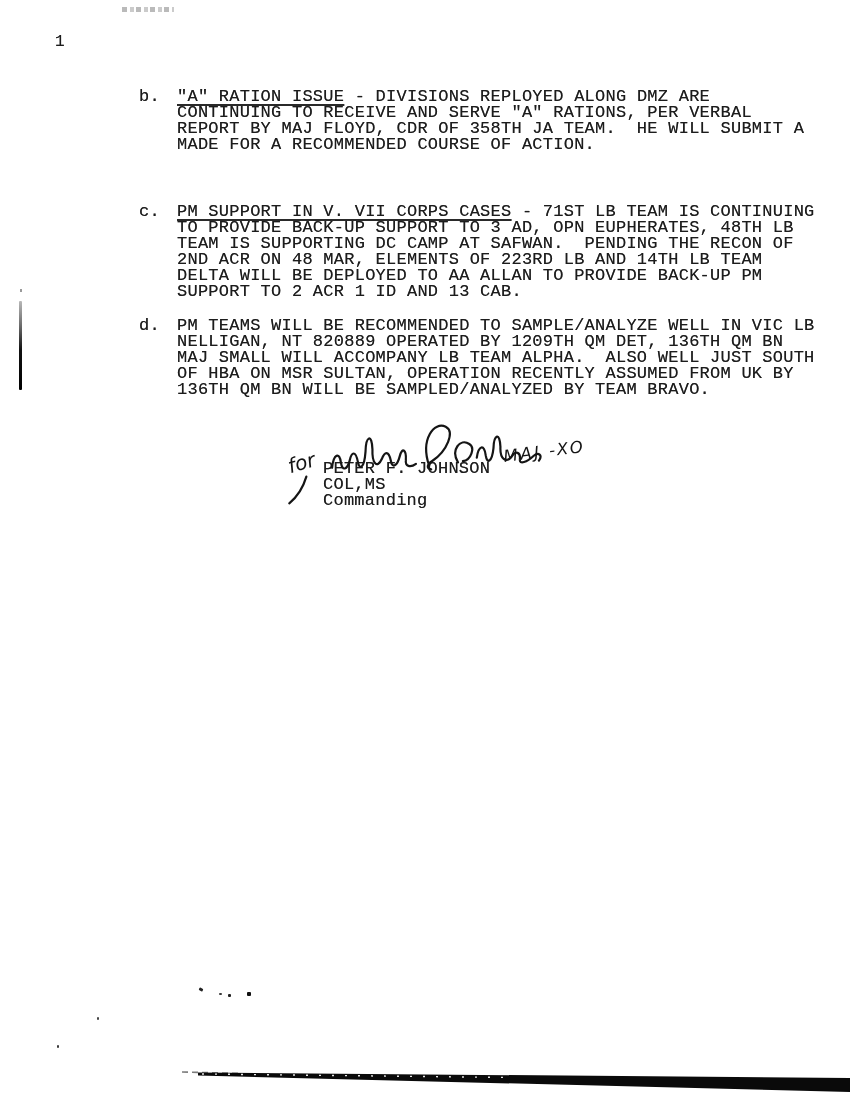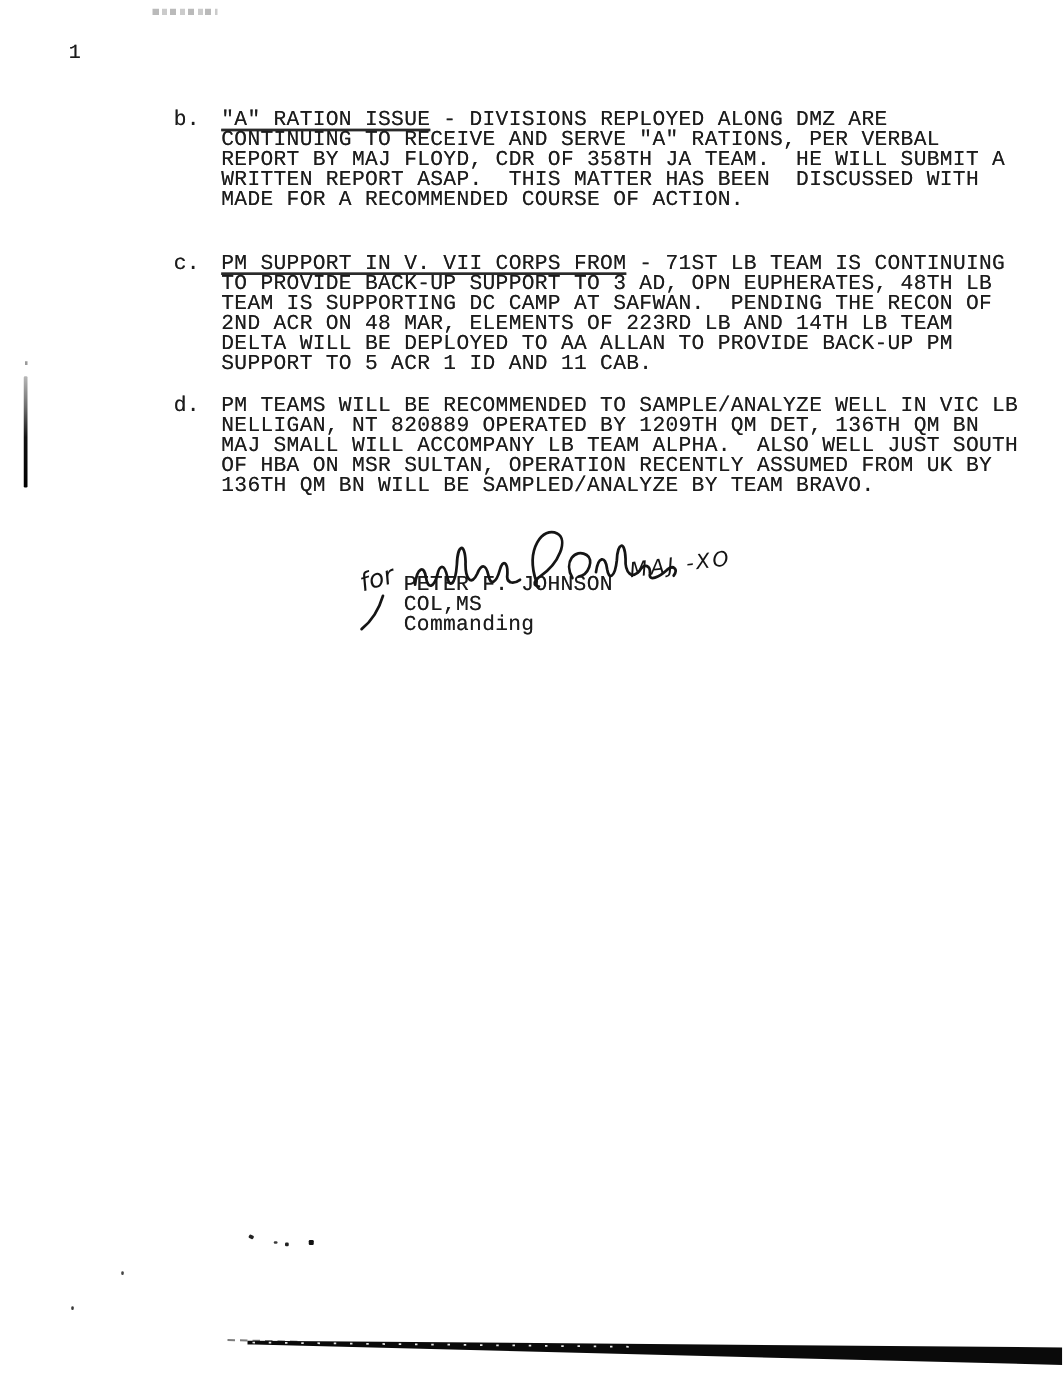--- a/index.html
+++ b/index.html
@@ -127,45 +127,44 @@
 
   <div class="artifact-left"></div>
   <div class="artifact-left-dot"></div>
 
   <section class="paragraph mono-text" style="top:89px;">
     <span class="plabel">b.</span>
     <div class="pbody">
       <div class="line"><span class="uline">"A" RATION ISSUE</span><span> - DIVISIONS REPLOYED ALONG DMZ ARE</span></div>
       <div class="line">CONTINUING TO RECEIVE AND SERVE "A" RATIONS, PER VERBAL</div>
       <div class="line">REPORT BY MAJ FLOYD, CDR OF 358TH JA TEAM.  HE WILL SUBMIT A</div>
-      <div class="line">WRITTEN REPORT ASAP.  THIS MATTER HAS BEEN  DISCUSSED WITH</div>
       <div class="line">MADE FOR A RECOMMENDED COURSE OF ACTION.</div>
     </div>
   </section>
 
   <section class="paragraph mono-text" style="top:204px;">
     <span class="plabel">c.</span>
     <div class="pbody">
-      <div class="line"><span class="uline">PM SUPPORT IN V. VII CORPS FROM</span><span> - 71ST LB TEAM IS CONTINUING</span></div>
+      <div class="line"><span class="uline">PM SUPPORT IN V. VII CORPS CASES</span><span> - 71ST LB TEAM IS CONTINUING</span></div>
       <div class="line">TO PROVIDE BACK-UP SUPPORT TO 3 AD, OPN EUPHERATES, 48TH LB</div>
       <div class="line">TEAM IS SUPPORTING DC CAMP AT SAFWAN.  PENDING THE RECON OF</div>
       <div class="line">2ND ACR ON 48 MAR, ELEMENTS OF 223RD LB AND 14TH LB TEAM</div>
       <div class="line">DELTA WILL BE DEPLOYED TO AA ALLAN TO PROVIDE BACK-UP PM</div>
-      <div class="line">SUPPORT TO 5 ACR 1 ID AND 11 CAB.</div>
+      <div class="line">SUPPORT TO 2 ACR 1 ID AND 13 CAB.</div>
     </div>
   </section>
 
   <section class="paragraph mono-text" style="top:318px;">
     <span class="plabel">d.</span>
     <div class="pbody">
       <div class="line"><span class="uline"></span><span>PM TEAMS WILL BE RECOMMENDED TO SAMPLE/ANALYZE WELL IN VIC LB</span></div>
       <div class="line">NELLIGAN, NT 820889 OPERATED BY 1209TH QM DET, 136TH QM BN</div>
       <div class="line">MAJ SMALL WILL ACCOMPANY LB TEAM ALPHA.  ALSO WELL JUST SOUTH</div>
       <div class="line">OF HBA ON MSR SULTAN, OPERATION RECENTLY ASSUMED FROM UK BY</div>
-      <div class="line">136TH QM BN WILL BE SAMPLED/ANALYZE BY TEAM BRAVO.</div>
+      <div class="line">136TH QM BN WILL BE SAMPLED/ANALYZED BY TEAM BRAVO.</div>
     </div>
   </section>
 
   <div class="typed-sig mono-text">
     <div class="line">PETER F. JOHNSON</div>
     <div class="line">COL,MS</div>
     <div class="line">Commanding</div>
   </div>
 
   <svg class="sig-svg" viewBox="0 0 320 92">

